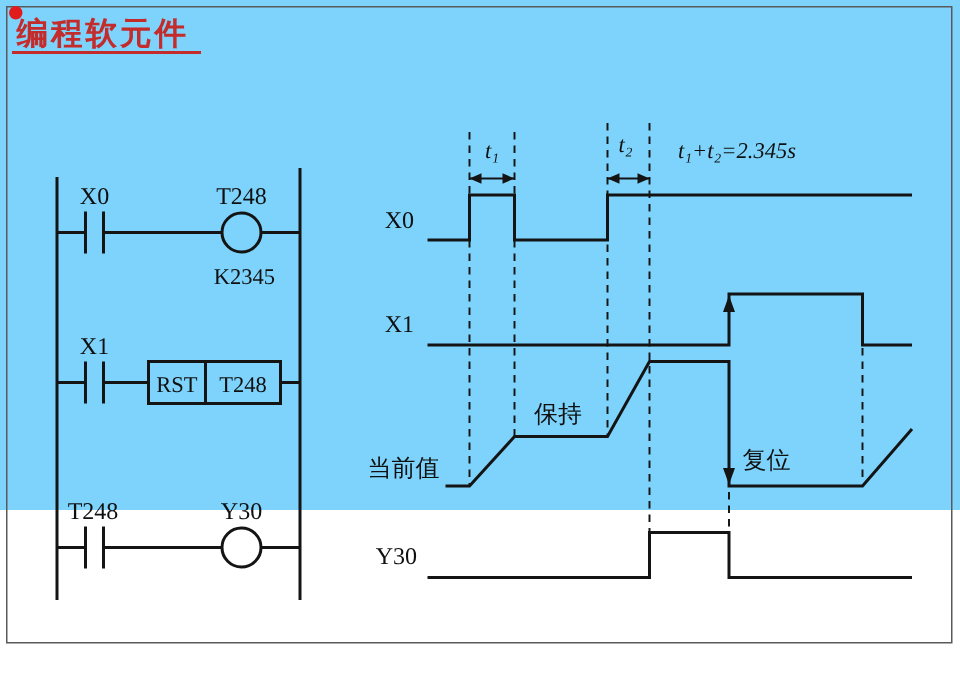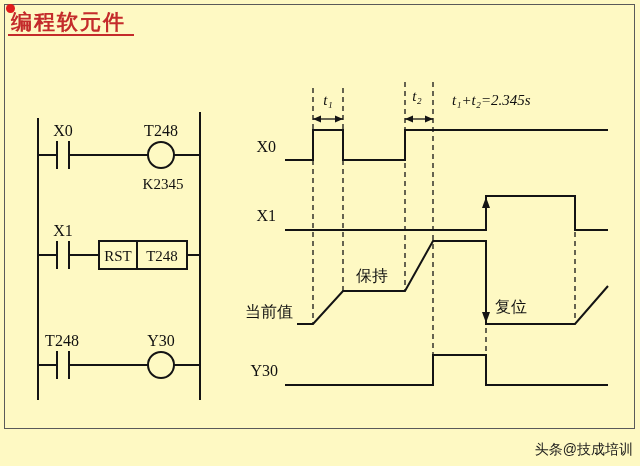--- a/index.html
+++ b/index.html
@@ -1,20 +1,20 @@
 <!DOCTYPE html>
 <html><head>
 <meta charset="utf-8">
 <style>
   html,body{margin:0;padding:0;}
   body{
     width:640px;height:466px;position:relative;background:#ffffff;
     font-family:"Liberation Sans",sans-serif;overflow:hidden;
   }
-  .stage{position:absolute;left:0;top:0;width:640px;height:466px;background:#fef9c3;}
+  .stage{position:absolute;left:0;top:0;width:640px;height:340px;background:#7dd3fc;}
   .frame{position:absolute;left:4px;top:4px;width:631px;height:425px;
          border:1px solid #5a5a5a;box-sizing:border-box;background:transparent;}
   .corner-dot{position:absolute;left:6px;top:4px;width:9px;height:9px;border-radius:50%;background:#e01c1c;}
   .title{position:absolute;left:11px;top:8px;font-weight:bold;font-size:21px;
          letter-spacing:2px;color:#c42b2b;font-family:"Liberation Sans",sans-serif;}
   .title-underline{position:absolute;left:8px;top:34px;width:126px;height:2px;background:#c42b2b;}
   .watermark{position:absolute;right:7px;top:441px;font-size:14px;color:#1a1a1a;
              font-family:"Liberation Sans",sans-serif;}
   svg{position:absolute;left:0;top:0;}
   .wire{stroke:#141414;stroke-width:2;fill:none;}
@@ -114,14 +114,13 @@
       <path class="wire" d="M285,385 H433 V355 H486 V385 H608"></path>
 
       <polygon class="head" points="486,197 482,208 490,208"></polygon>
       <polygon class="head" points="486,323 482,312 490,312"></polygon>
 
       <text class="t16" x="372" y="281" text-anchor="middle">保持</text>
       <text class="t16" x="511" y="312" text-anchor="middle">复位</text>
     </g>
   </svg>
 
-  <div class="watermark">头条@技成培训</div>
 </div>
 
 </body></html>

